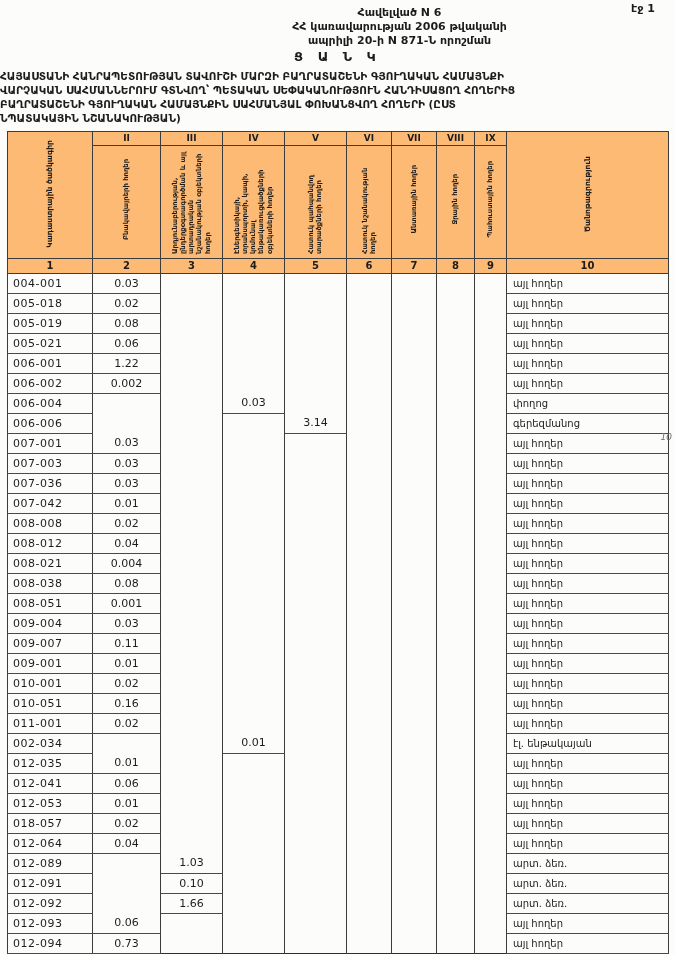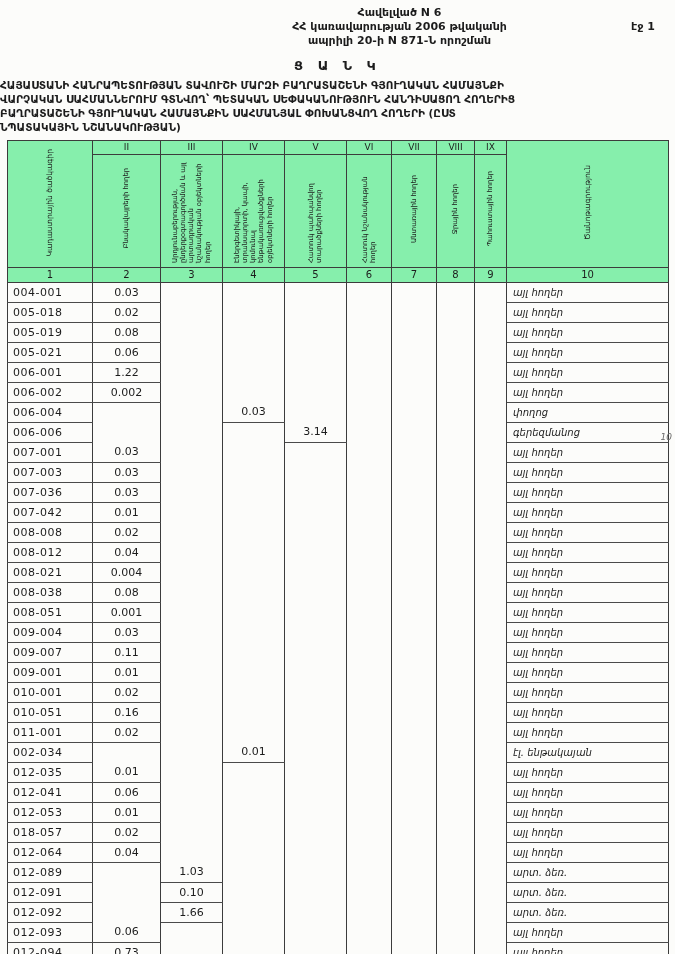--- a/index.html
+++ b/index.html
@@ -2,46 +2,46 @@
 <html><head>
 <meta charset="utf-8">
 <style>
   html,body { margin:0; padding:0; }
   body {
     width:675px; height:954px; overflow:hidden; position:relative;
     background:#fcfcfa; color:#1c1c1c;
     font-family:"DejaVu Sans", sans-serif;
   }
   .page-head { position:relative; padding-top:6px; }
-  .page-num { position:absolute; top:20px; right:20px; font-weight:bold; font-size:11px; }
+  .page-num { position:absolute; top:2px; right:20px; font-weight:bold; font-size:11px; }
   .appendix { position:relative; left:62px; text-align:center; font-weight:bold; font-size:11px; line-height:1.25; }
-  .cank { text-align:center; font-weight:bold; font-size:13px; letter-spacing:5px; margin-top:11px; }
+  .cank { text-align:center; font-weight:bold; font-size:13px; letter-spacing:5px; margin-top:2px; }
   .title { text-align:left; font-weight:bold; font-size:10.5px; line-height:1.32; margin-top:6px; }
 
   table.main {
     border-collapse:collapse; table-layout:fixed;
     width:661px; margin:5px 0 0 7px;
     border:1px solid #2f2f2f;
   }
   th, td { padding:0; border-left:1px solid #3c3c3c; border-right:1px solid #3c3c3c; }
-  thead th { border:1px solid #3c3c3c; font-weight:normal; vertical-align:middle; text-align:center; background:#86efac; }
+  thead th { border:1px solid #3c3c3c; font-weight:bold; vertical-align:middle; text-align:center; background:#fdba74; }
   tr.roman-row th { height:13px; font-size:9px; }
   tr.rot-row th { height:112px; }
   .vtext {
     writing-mode:vertical-rl; transform:rotate(180deg);
     display:inline-block; max-height:108px;
     font-size:6.8px; line-height:1.2; text-align:left; white-space:normal;
   }
   .vtext.big { font-size:7.6px; max-height:120px; }
   tr.nums-row th { height:14px; font-size:10px; }
   tbody td { height:19px; font-size:11px; overflow:hidden; white-space:nowrap; }
   td.code { text-align:left; padding-left:5px; border-bottom:1px solid #4a4a4a; letter-spacing:0.5px; }
   td.val  { text-align:center; }
   td.val.filled { border-bottom:1px solid #4a4a4a; }
-  td.note { text-align:left; padding-left:6px; font-size:10px; border-bottom:1px solid #4a4a4a;font-style:italic; }
+  td.note { text-align:left; padding-left:6px; font-size:10px; border-bottom:1px solid #4a4a4a; }
   .stray { position:absolute; right:3px; top:432px; font-size:9px; color:#6a6a6a; font-style:italic; }
 </style>
 </head>
 <body>
 
 <div class="page-head">
   <div class="page-num">էջ 1</div>
   <div class="appendix">
     <div>Հավելված N 6</div>
     <div>ՀՀ կառավարության 2006 թվականի</div>

